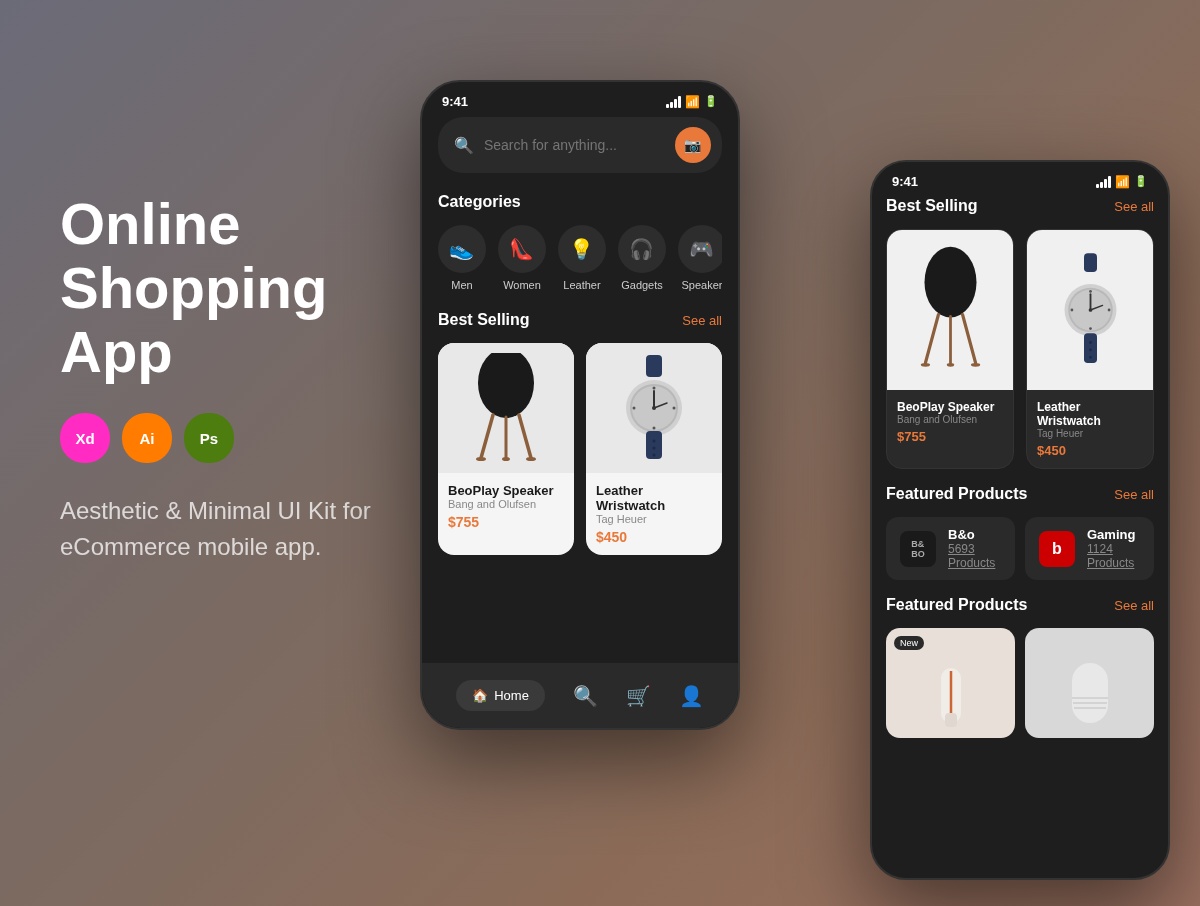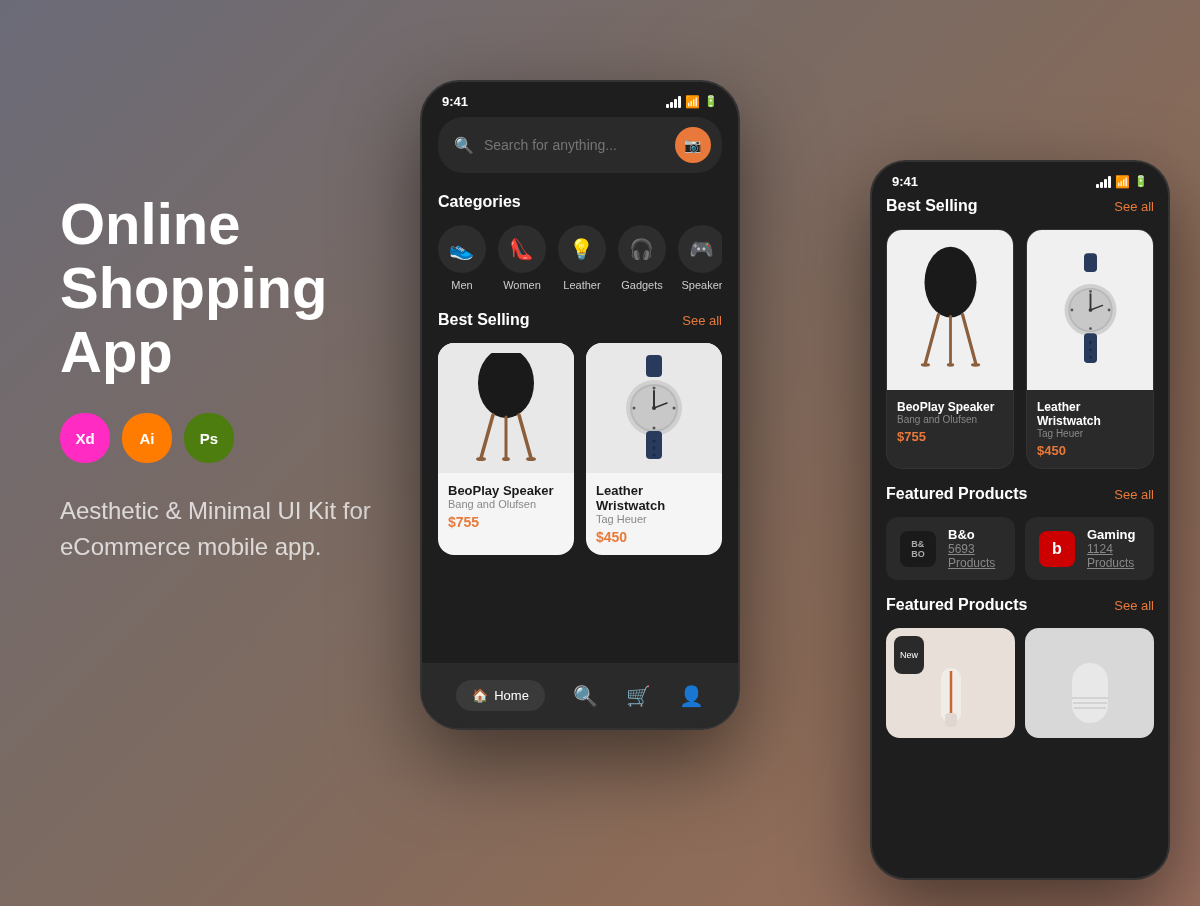--- a/index.html
+++ b/index.html
@@ -378,21 +378,21 @@
       position: relative;
     }
 
     .new-badge {
       position: absolute;
       top: 8px;
       left: 8px;
       background: #2a2a2a;
       color: white;
       font-size: 9px;
-      padding: 14px 6px;
+      padding: 2px 6px;
       border-radius: 8px;
     }
 
     
     .signal-bars {
       display: flex;
       align-items: flex-end;
       gap: 1px;
       height: 12px;
     }

